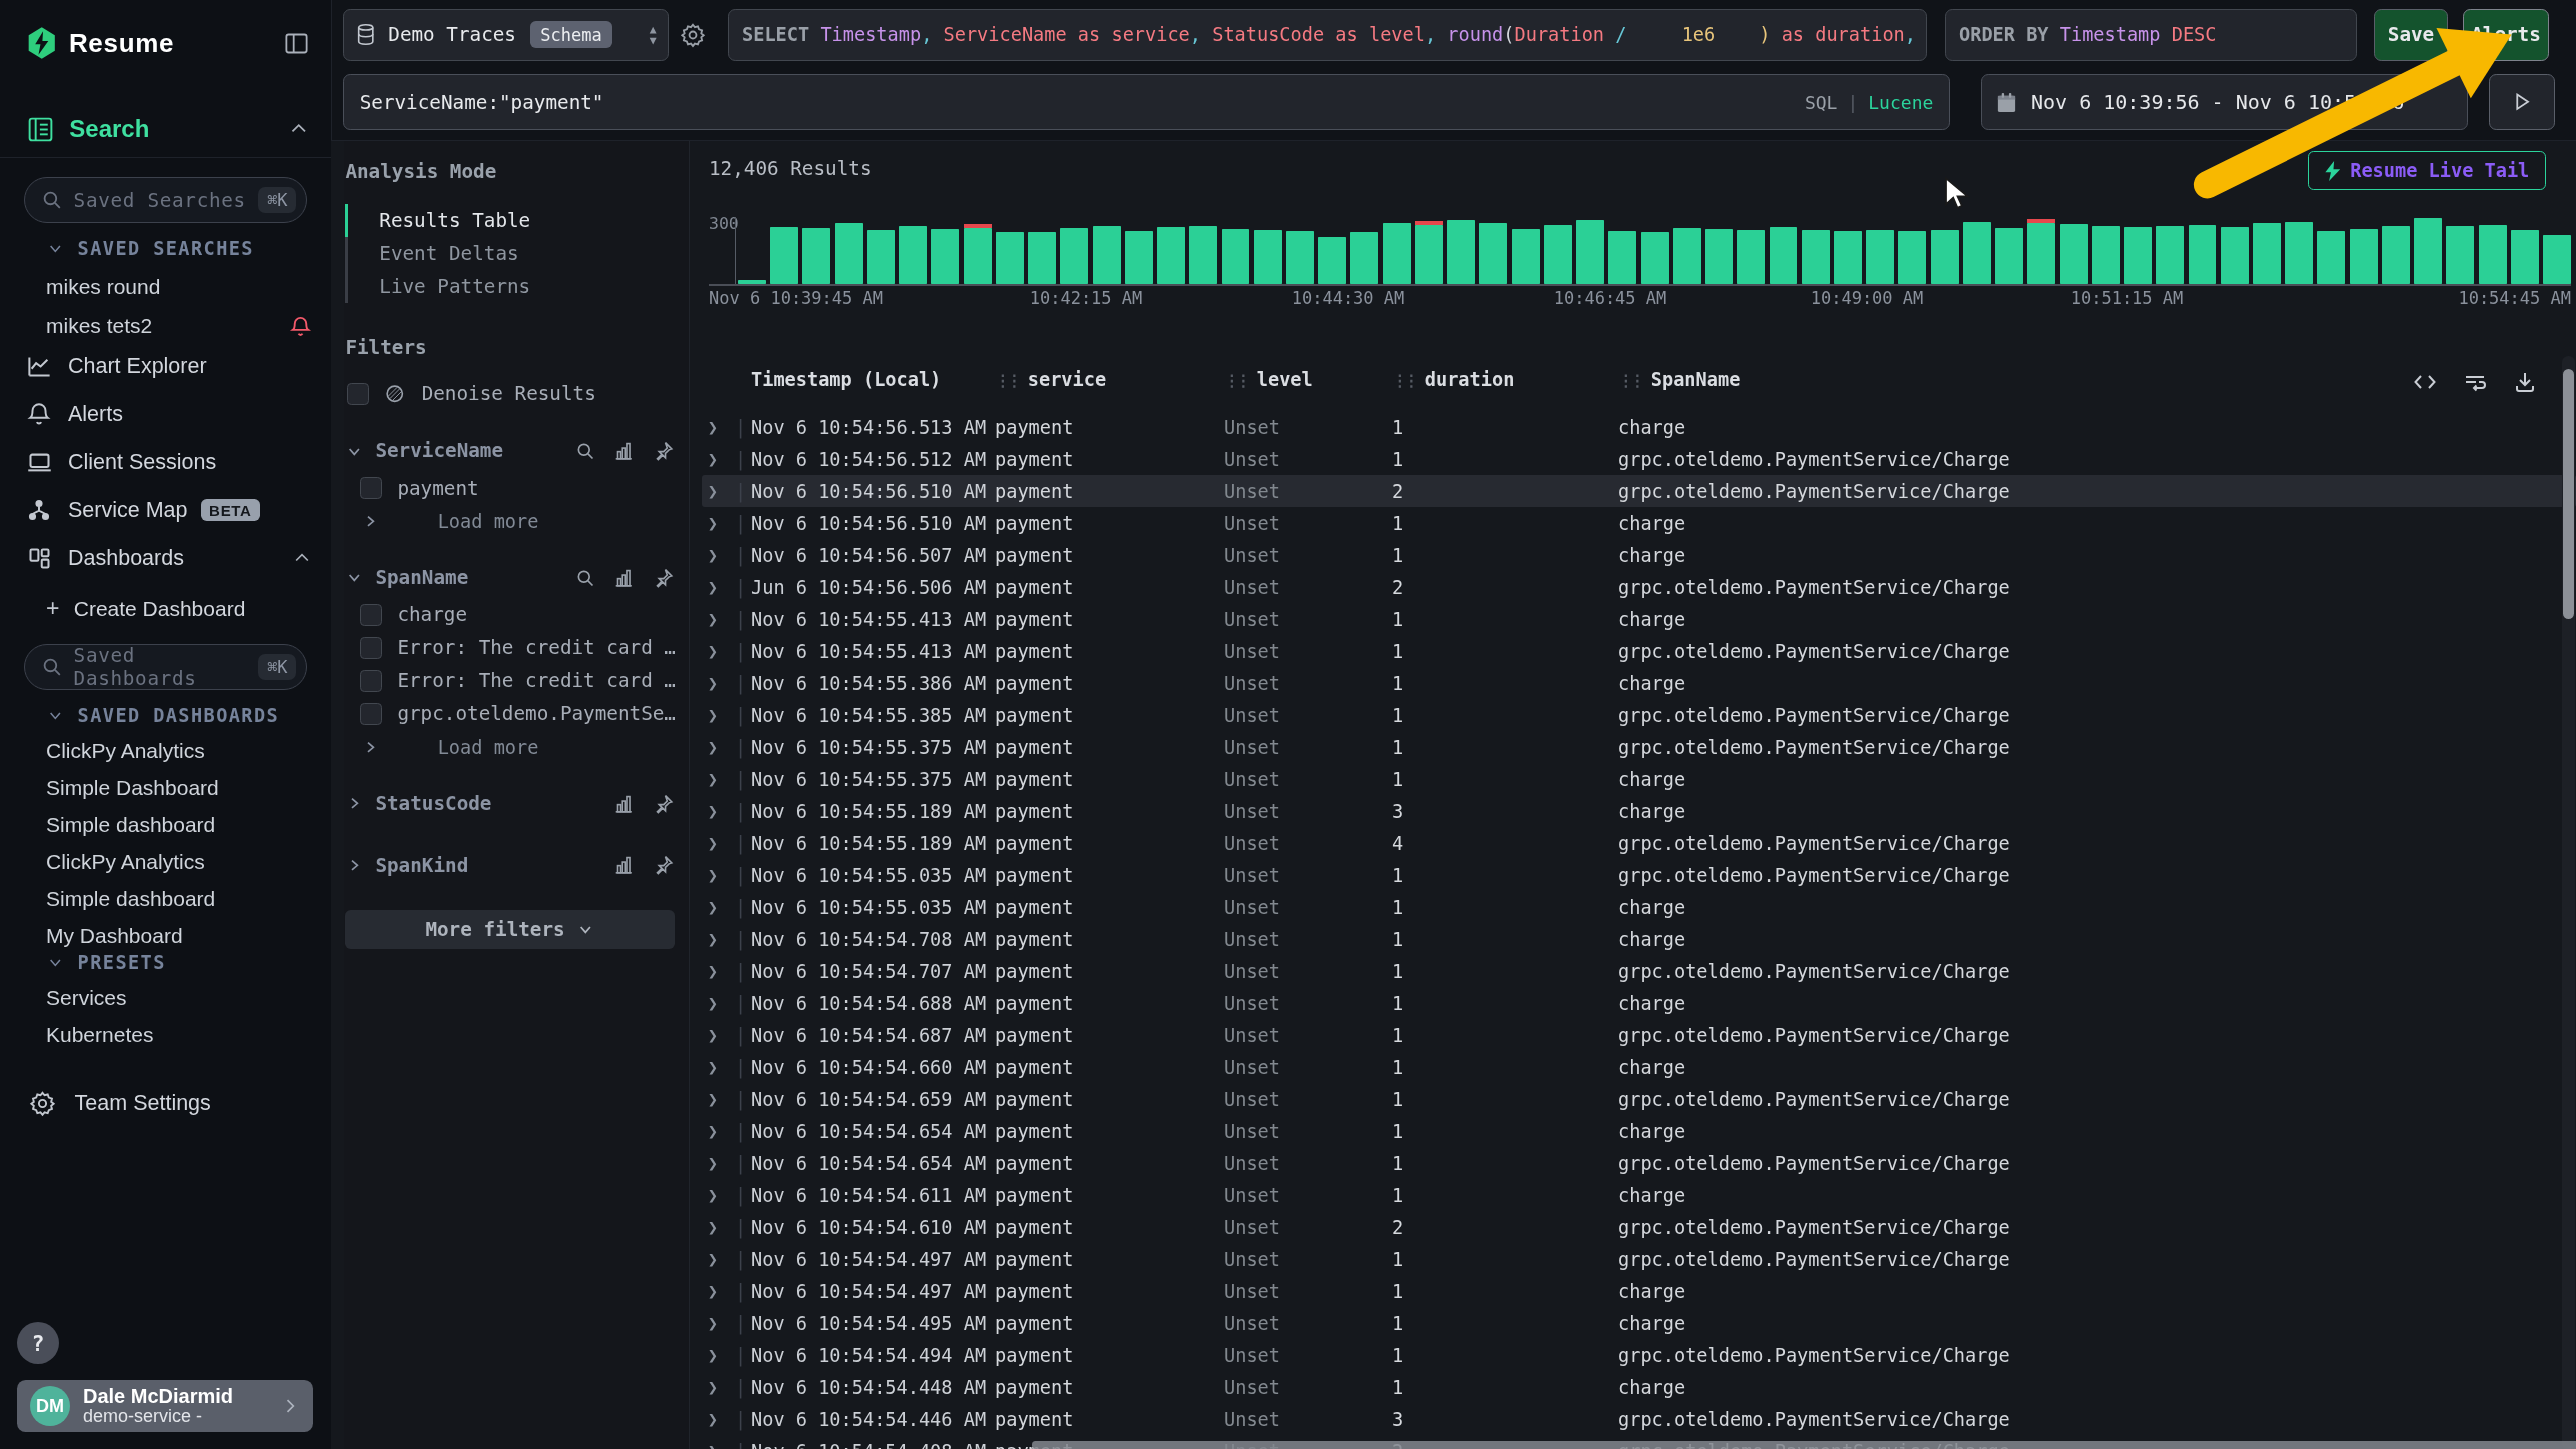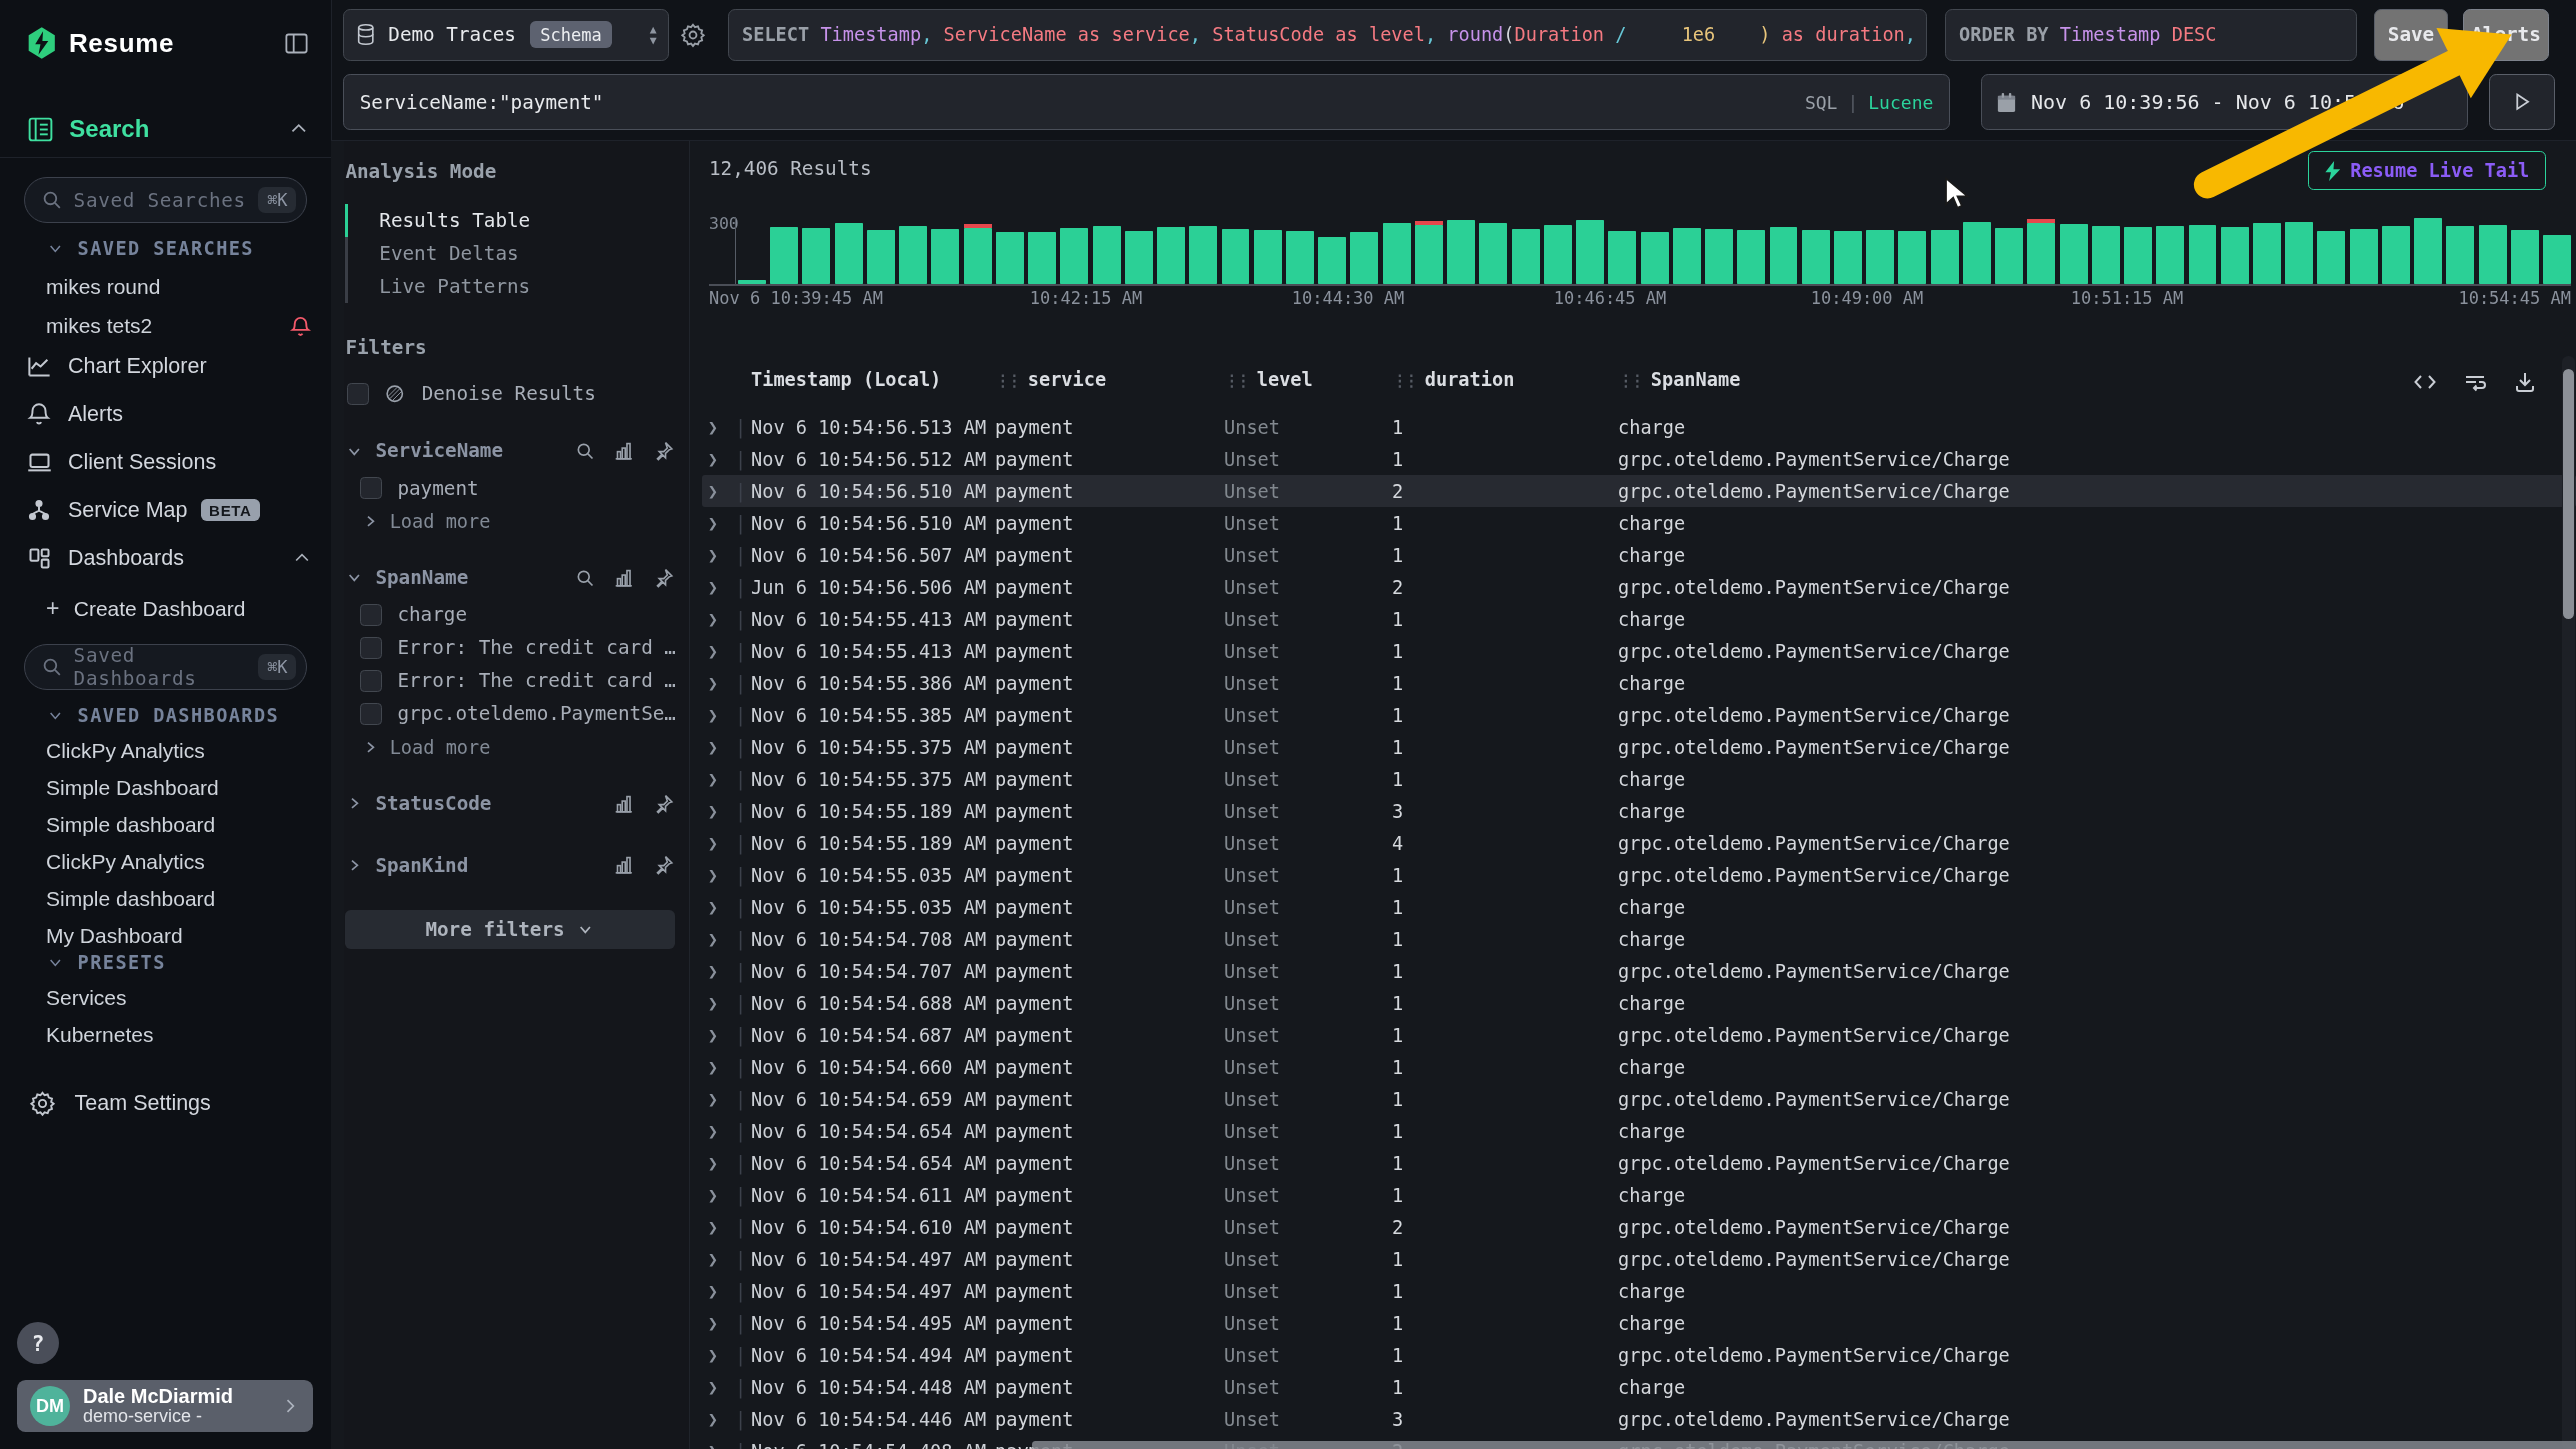--- a/index.html
+++ b/index.html
@@ -28,21 +28,21 @@
   .user-card{position:absolute;left:17px;top:1380px;width:296px;height:52px;background:#5a5f6a;border-radius:8.6px;
              display:flex;align-items:center;padding:0 13px;box-sizing:border-box;}
   .avatar{width:40px;height:40px;border-radius:50%;background:#4fb39b;color:#fff;font-size:18px;font-weight:bold;
           display:flex;align-items:center;justify-content:center;}
   .user-meta{margin-left:13px;line-height:1.1;}
   .user-name{color:#ffffff;font-size:20px;font-weight:bold;}
   .user-sub{color:#e3e5ea;font-size:18px;}
 
   
   .box{position:absolute;background:#22252c;border:1.4px solid #42474f;border-radius:7.2px;box-sizing:border-box;display:flex;align-items:center;}
-  .btn{justify-content:center;background:#737373;border-color:#5a5f69;color:#e8e9ec;font-size:19.3px;font-weight:bold;cursor:pointer;}
+  .btn{justify-content:center;background:#14532d;border-color:#5a5f69;color:#e8e9ec;font-size:19.3px;font-weight:bold;cursor:pointer;}
   .src-text{color:#e8eaed;font-size:19.3px;margin-left:11.4px;}
   .badge{background:#5d6270;color:#eceef1;font-size:17px;border-radius:5.7px;padding:3.6px 10px;margin-left:14.3px;}
   .updown{margin-left:auto;color:#8e95a0;font-size:11.4px;line-height:0.9;text-align:center;}
   .sql-line{font-size:18.6px;white-space:nowrap;overflow:hidden;}
   .kw{color:#9aa0a8;font-weight:bold;}
   .c-purple{color:#c792ea;} .c-red{color:#f57a82;} .c-cyan{color:#67c7d6;} .c-yellow{color:#e8c57b;margin-left:44px;} .c-plain{color:#d4d7dc;}
   .sqlmode{margin-left:auto;display:flex;align-items:center;font-size:18px;}
   .sqlmode .sep{color:#565b64;margin:0 10px;}
   .date-text{color:#e6e8eb;font-size:20px;margin-left:13px;}
 
@@ -51,21 +51,21 @@
   #panel{position:absolute;left:13px;top:0;width:346px;height:100%;background:#14161b;border-right:1.4px solid #20242b;box-sizing:border-box;padding:18.6px 14.3px 0 1.4px;}
   .panel-label{color:#99a1ab;font-size:19.3px;font-weight:bold;}
   .mode-list{margin-top:21.5px;border-left:3.6px solid #3a3e46;text-align:center;}
   .mode-item{height:33px;display:flex;align-items:center;padding-left:31.5px;color:#8f96a0;font-size:19.3px;margin-left:-3.6px;border-left:3.6px solid transparent;cursor:pointer;}
   .mode-item.active{color:#e3e6ea;border-left-color:#2bd096;}
   .check{width:20px;height:20px;border:1.4px solid #42474f;background:#23262d;border-radius:4.3px;flex:none;}
   .facet-head{display:flex;align-items:center;height:31.5px;color:#8c94a4;font-weight:bold;font-size:19.3px;cursor:pointer;}
   .facet-icons{margin-left:auto;display:flex;align-items:center;gap:18.6px;color:#9aa1ab;}
   .facet-item{display:flex;align-items:center;margin:10px 0 0 14.3px;color:#a8aeb8;font-size:19.3px;}
   .facet-item .lbl{margin-left:15.7px;white-space:nowrap;overflow:hidden;}
-  .load-more{display:flex;align-items:center;margin:11.4px 0 0 15.7px;color:#828a96;font-size:18.6px;cursor:pointer;}
+  .load-more{display:flex;align-items:center;margin:11.4px 0 0 15.7px;color:#828a96;font-size:18.6px;cursor:pointer;gap:48px;}
   .more-filters{margin-top:29px;height:39px;background:#272b32;border-radius:5.7px;display:flex;align-items:center;justify-content:center;color:#aeb4bd;font-size:19.3px;font-weight:bold;cursor:pointer;}
 
   
   #results-count{position:absolute;left:378px;top:15.7px;color:#b9bec6;font-size:19.3px;}
   #live-tail{position:absolute;right:30px;top:10px;height:37px;border:1.4px solid #2bd49c;border-radius:5.7px;color:#8b5cf6;
              display:flex;align-items:center;padding:0 15.7px;font-size:18.6px;font-weight:bold;gap:10px;cursor:pointer;}
   #chart{position:absolute;left:378px;top:72px;width:1862px;height:89px;}
   #bars{position:absolute;left:29px;right:0;bottom:18px;top:0;display:flex;align-items:flex-end;gap:4.3px;}
   .bar{flex:1;background:#2bd096;border-radius:0.7px;position:relative;}
   .bar .err{position:absolute;left:0;right:0;top:-3.6px;height:3.6px;background:#e5484d;}

